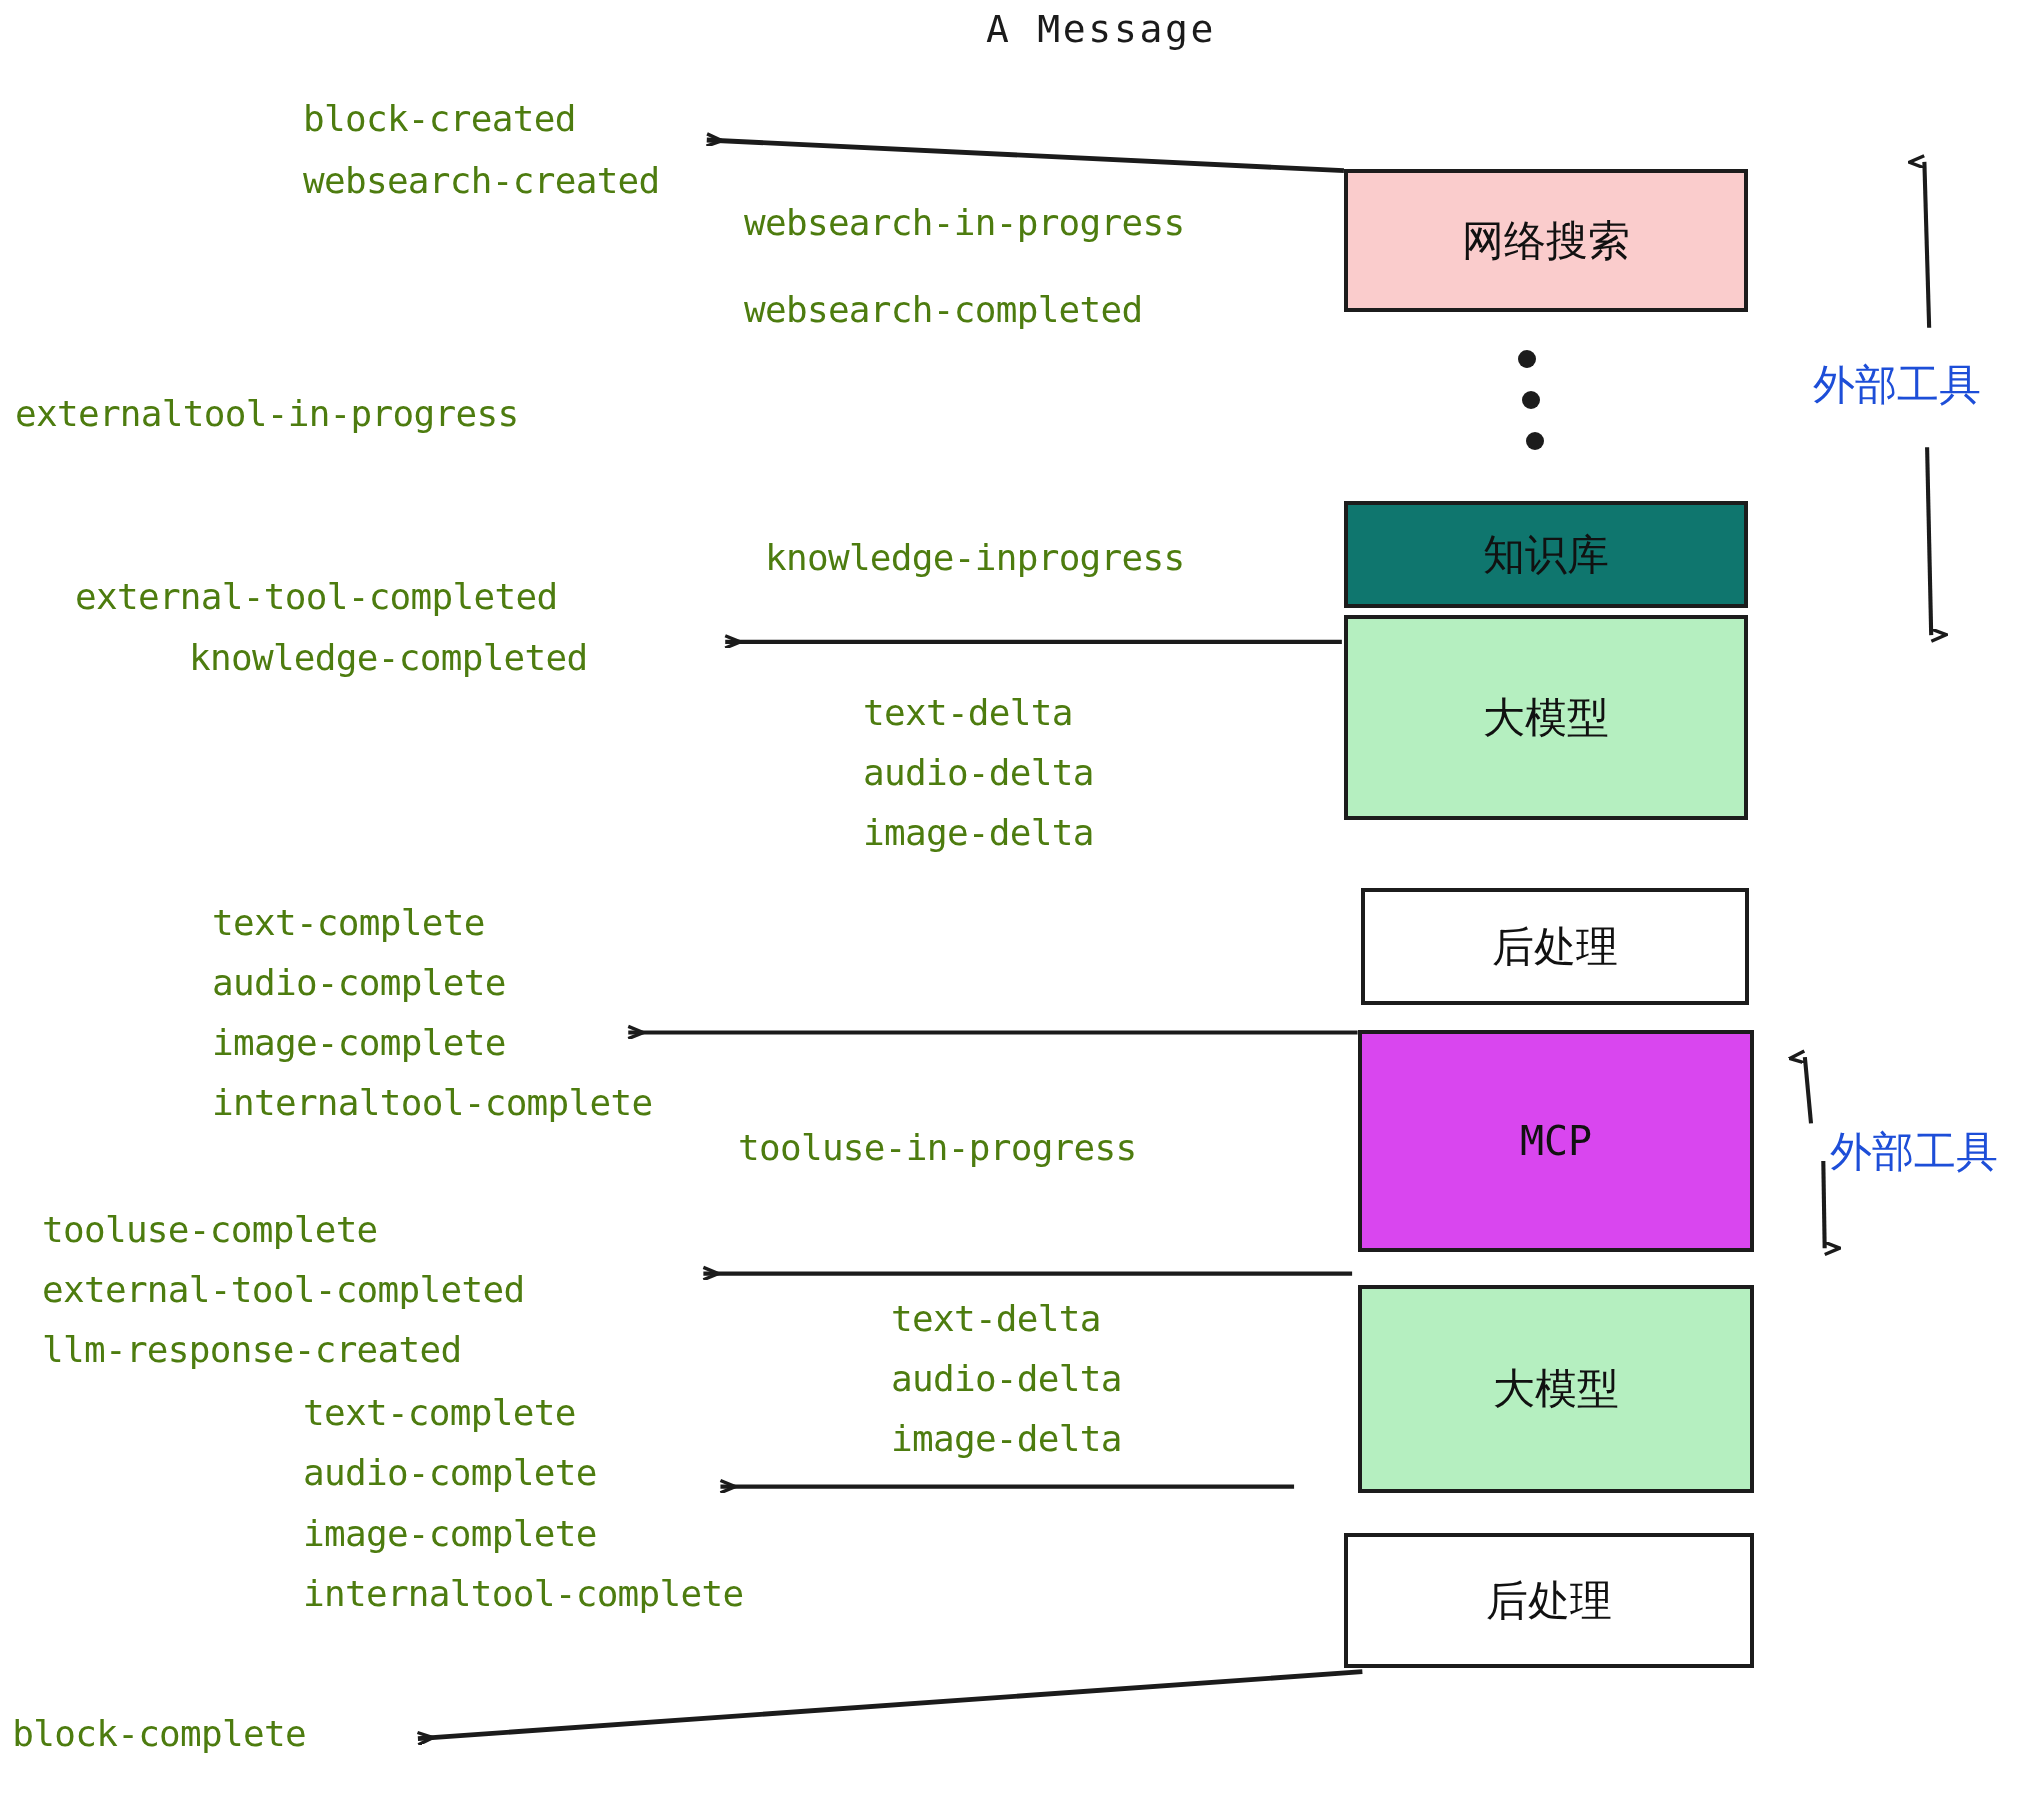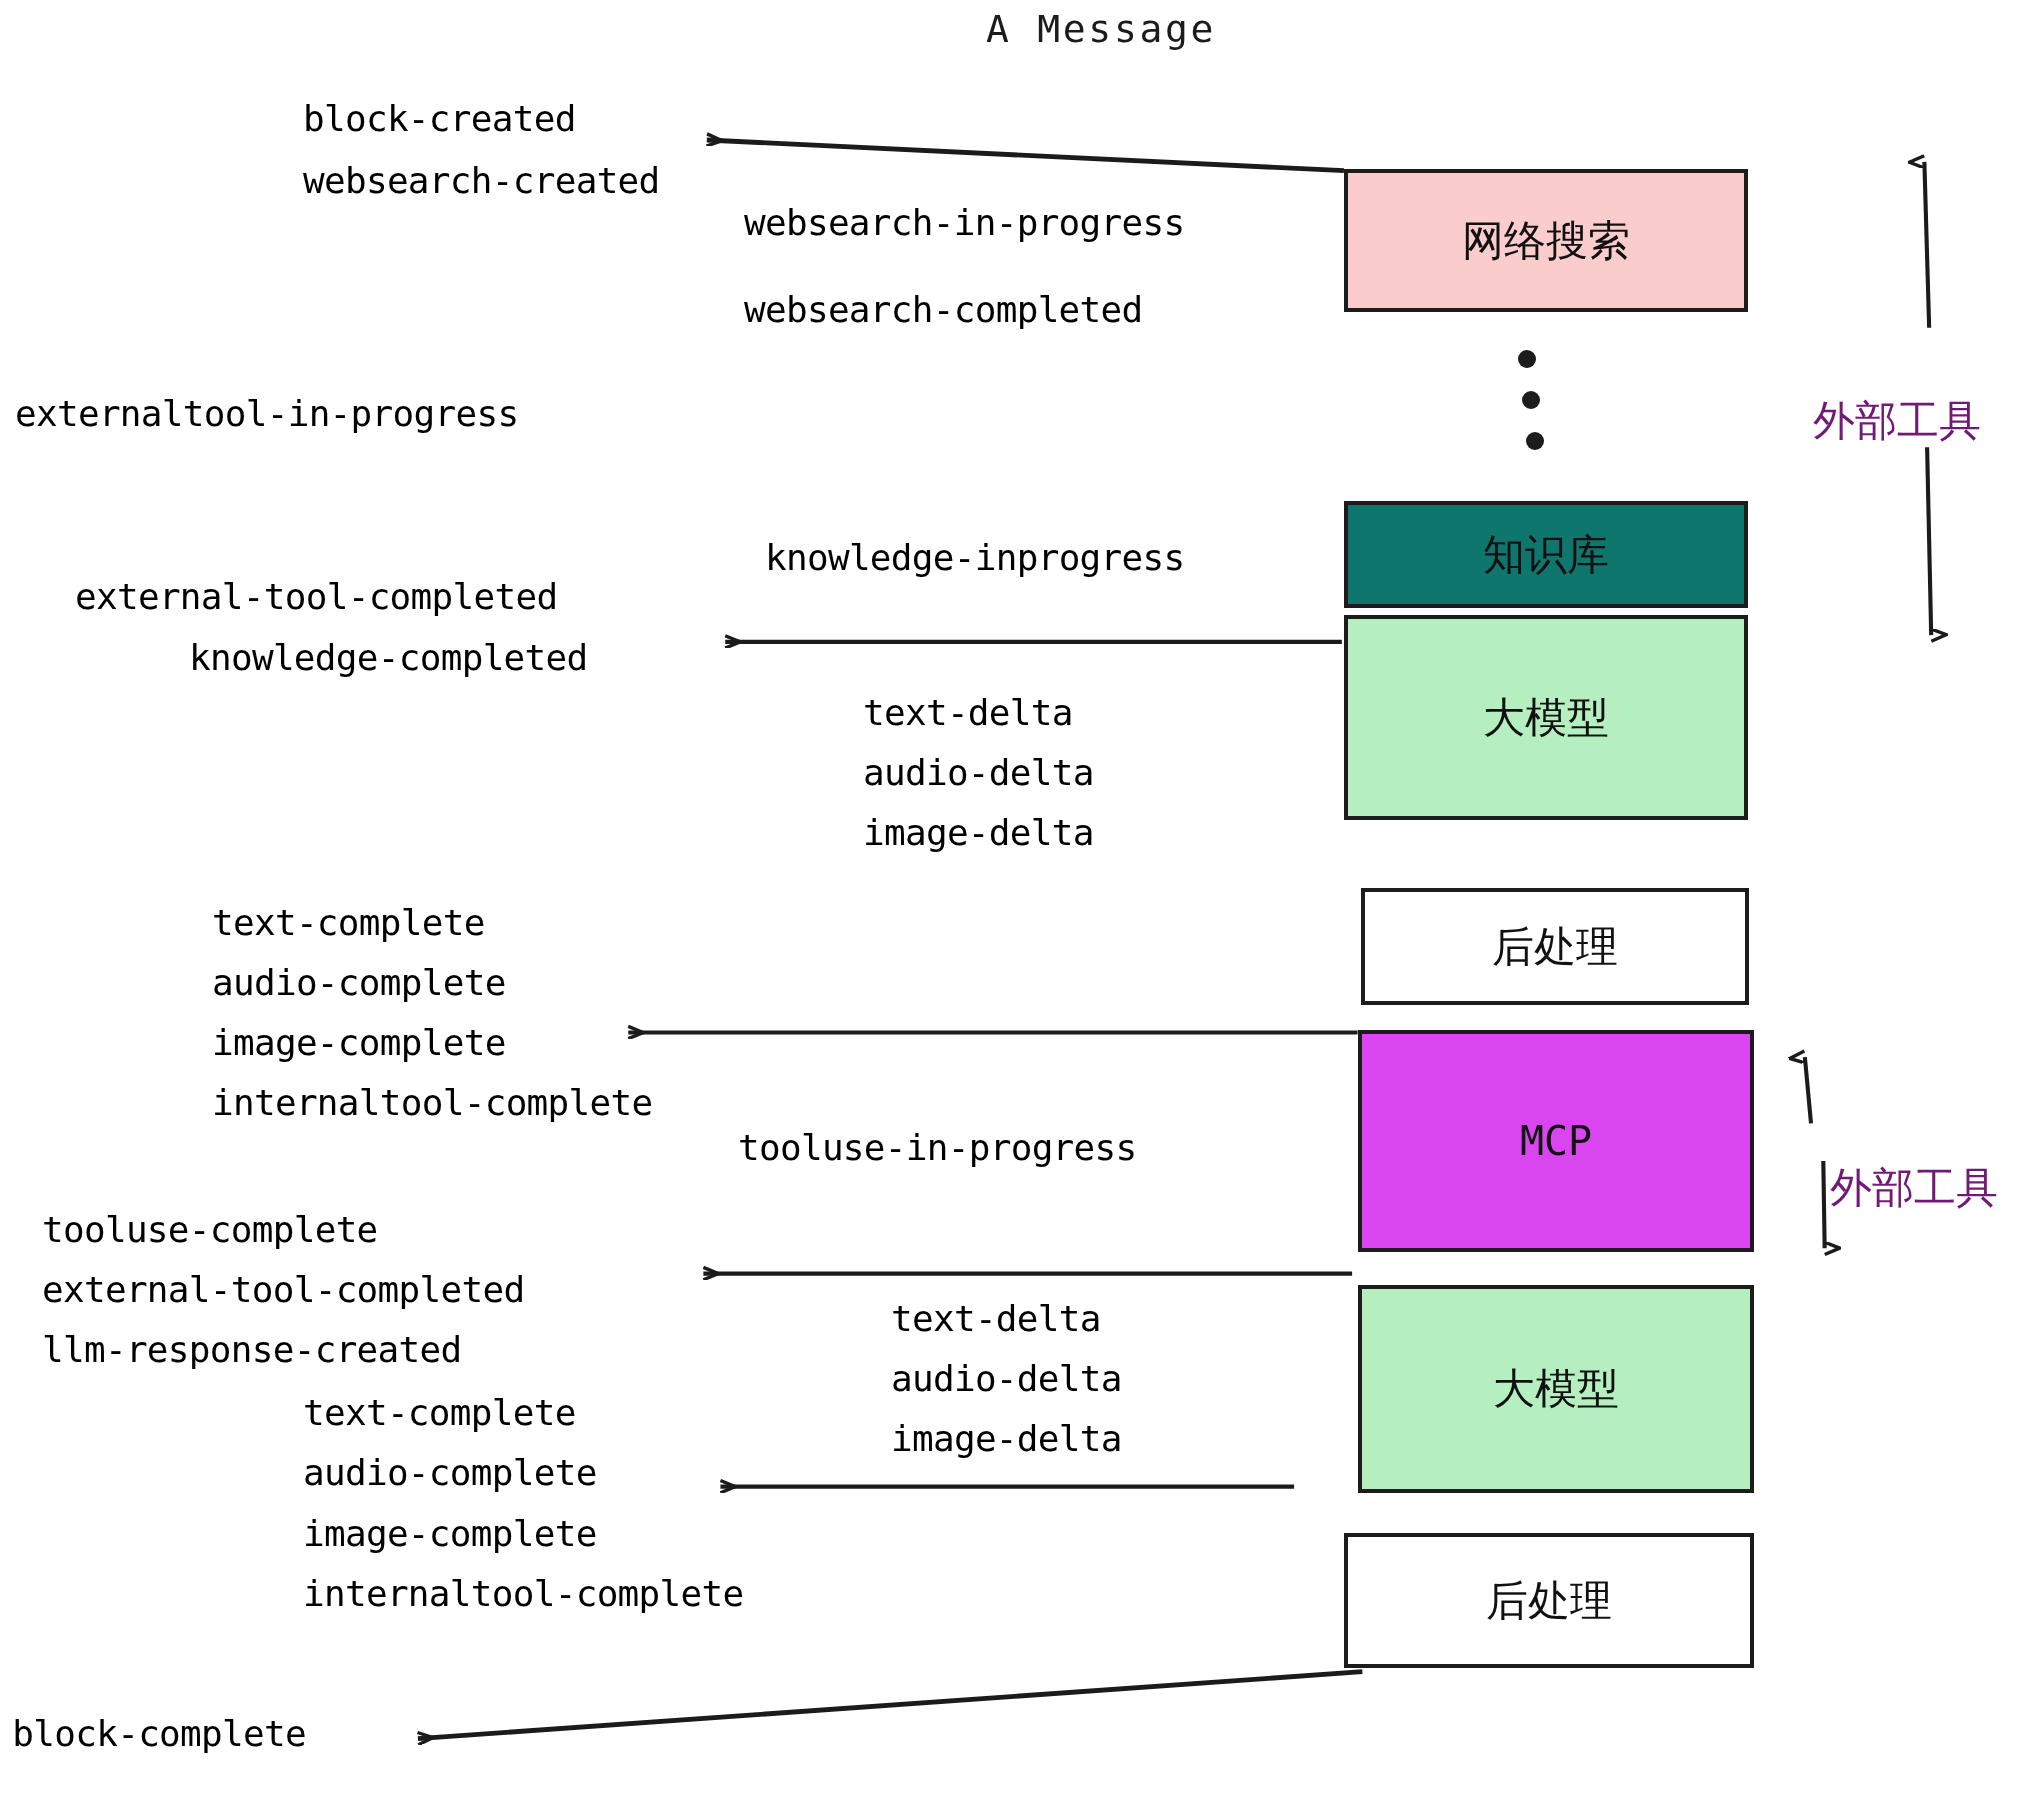--- a/index.html
+++ b/index.html
@@ -14,21 +14,21 @@
     background:#ffffff;
     overflow:hidden;
     padding-left:48px;
   }
   .evt{
     position:absolute;
     white-space:nowrap;
     font-family:"DejaVu Sans Mono","Liberation Mono",monospace;
     font-size:36px;
     line-height:1;
-    color:#000000;
+    color:#4d7c0f;
     letter-spacing:-0.7px;
   }
   .title{
     position:absolute;
     white-space:nowrap;
     font-family:"DejaVu Sans Mono","Liberation Mono",monospace;
     font-size:38px;
     color:#1b1b1b;
     letter-spacing:2.7px;
   }
@@ -51,22 +51,21 @@
     position:absolute;
     width:18px;height:18px;
     border-radius:50%;
     background:#1c1c1c;
   }
   .grp-label{
     position:absolute;
     white-space:nowrap;
     font-family:"DejaVu Sans","Liberation Sans",sans-serif;
     font-size:42px;
-    color:#701a75;
-    margin-top:36px;
+    color:#1d4ed8;
   }
   svg.overlay{
     position:absolute;
     left:0;top:0;
     width:2035px;height:1796px;
     pointer-events:none;
   }
 </style>
 </head>
 <body>

